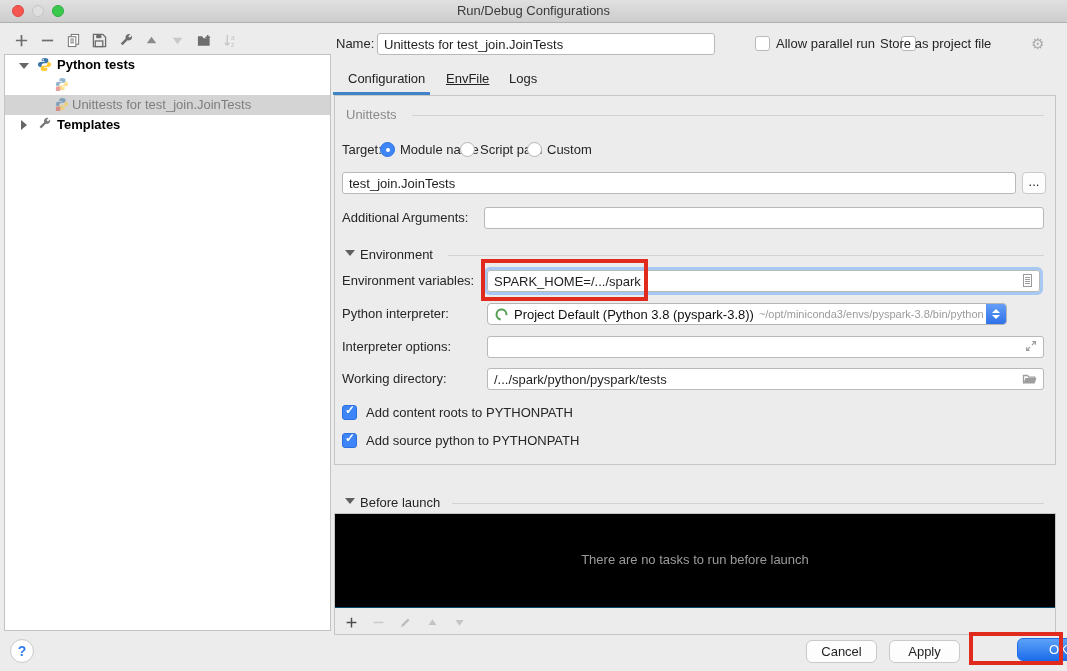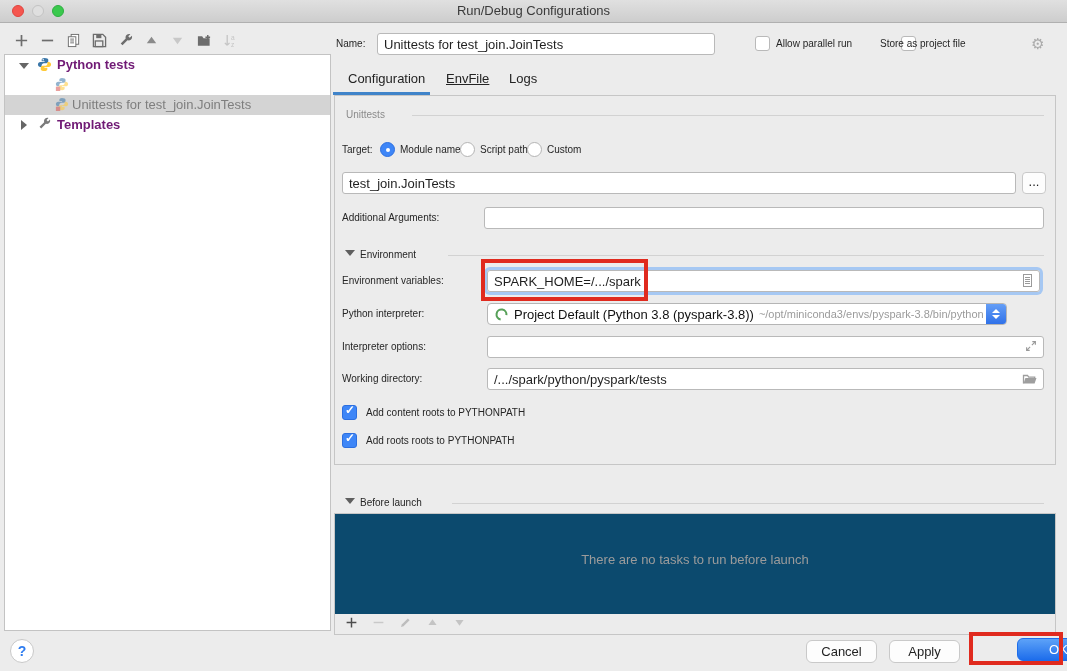--- a/index.html
+++ b/index.html
@@ -9,37 +9,37 @@
   
   .titlebar{position:absolute;left:0;top:0;width:1067px;height:22px;
     background:linear-gradient(#e0e0e0,#cdcdcd);border-bottom:1px solid #b0b0b0;}
   .title{position:absolute;left:0;right:0;top:0;height:22px;line-height:22px;
     text-align:center;font-size:13px;color:#3a3a3a;}
   .light{position:absolute;top:5px;width:12px;height:12px;border-radius:50%;box-sizing:border-box;}
   .light.red{left:12px;background:#f5564f;border:1px solid #e0443e;}
   .light.min{left:32px;background:#dfdfdf;border:1px solid #c3c3c3;}
   .light.grn{left:52px;background:#3ac94d;border:1px solid #2fae42;}
   
-  .lbl{position:absolute;font-size:10px;color:#262626;line-height:22px;white-space:nowrap;}
+  .lbl{position:absolute;font-size:13px;color:#262626;line-height:22px;white-space:nowrap;}
   .fld{position:absolute;height:22px;box-sizing:border-box;border:1px solid #b9b9b9;
     border-radius:3px;background:#fff;font-family:"Liberation Sans",sans-serif;
     font-size:13px;color:#1f1f1f;padding:0 6px;outline:none;}
   .hr{position:absolute;height:1px;background:#d2d2d2;}
   .tri{width:0;height:0;position:absolute;}
   .tri.down{border-left:5px solid transparent;border-right:5px solid transparent;border-top:6px solid #666;}
   .tri.right{border-top:5px solid transparent;border-bottom:5px solid transparent;border-left:6px solid #666;}
   
   .toolbar{position:absolute;left:13px;top:32px;display:flex;gap:9px;align-items:center;}
   .tbi{width:17px;height:17px;display:inline-flex;align-items:center;justify-content:center;cursor:pointer;}
   .tree{position:absolute;left:4px;top:54px;width:327px;height:577px;background:#fff;
     border:1px solid #c3c3c3;box-sizing:border-box;overflow:hidden;}
   .trow{position:relative;height:20px;line-height:20px;font-size:13px;white-space:nowrap;overflow:hidden;}
   .trow .txt{position:absolute;top:0;}
   .trow.sel{background:#d4d4d4;}
-  .bold{font-weight:bold;color:#701a75;}
+  .bold{font-weight:bold;color:#000000;}
   .dim{color:#8f8f8f;}
   .ticon{position:absolute;top:2px;width:16px;height:16px;}
   
   .tab{position:absolute;font-size:13px;color:#232323;cursor:pointer;}
   .tabline{position:absolute;left:333px;top:92px;width:97px;height:3px;background:#3f83c9;}
   .panel{position:absolute;border:1px solid #c6c6c6;box-sizing:border-box;}
   
   .radio{position:absolute;width:15px;height:15px;border-radius:50%;box-sizing:border-box;
     background:#fff;border:1px solid #b4b4b4;cursor:pointer;}
   .radio.on{background:#3e86f7;border:1px solid #2c6fe0;}
@@ -253,28 +253,28 @@
   <span class="ficon" style="left:1022px;top:371px;">
     <svg width="16" height="16" viewBox="0 0 16 16">
         <path d="M1.5 12.5v-8h4l1.2 1.7h6v1.3" fill="none" stroke="#9e9e9e" stroke-width="1.3"></path>
         <path d="M1.5 12.5 3.4 7h11.1l-1.9 5.5z" fill="#9e9e9e"></path>
       </svg>
     </span>
 
   <span class="cb on" style="left:342px;top:405px;"></span>
   <div class="lbl" style="left:366px;top:402px;">Add content roots to PYTHONPATH</div>
   <span class="cb on" style="left:342px;top:433px;"></span>
-  <div class="lbl" style="left:366px;top:430px;">Add roots roots to PYTHONPATH</div>
+  <div class="lbl" style="left:366px;top:430px;">Add source python to PYTHONPATH</div>
 
   <span class="tri down" style="left:345px;top:498px;border-top-color:#5f5f5f;"></span>
   <div class="lbl" style="left:360px;top:492px;">Before launch</div>
   <div class="hr" style="left:452px;top:503px;width:592px;"></div>
 
   <div class="panel" style="left:334px;top:513px;width:722px;height:122px;">
-    <div style="position:absolute;left:0;top:0;right:0;height:93px;background:#0c4a6e;border-bottom:7px solid #0c4a6e;">
+    <div style="position:absolute;left:0;top:0;right:0;height:93px;background:#000000;border-bottom:1px solid #0c4a6e;">
       <div class="empty" style="top:38px;">There are no tasks to run before launch</div>
     </div>
     <div style="position:absolute;left:8px;top:100px;display:flex;gap:10px;align-items:center;">
       <span class="tbi">
         <svg width="13" height="13" viewBox="0 0 16 16">
             <path d="M8 2v12M2 8h12" stroke="#4d4d4d" stroke-width="1.8"></path>
           </svg>
         </span>
       <span class="tbi">
         <svg width="13" height="13" viewBox="0 0 16 16">

